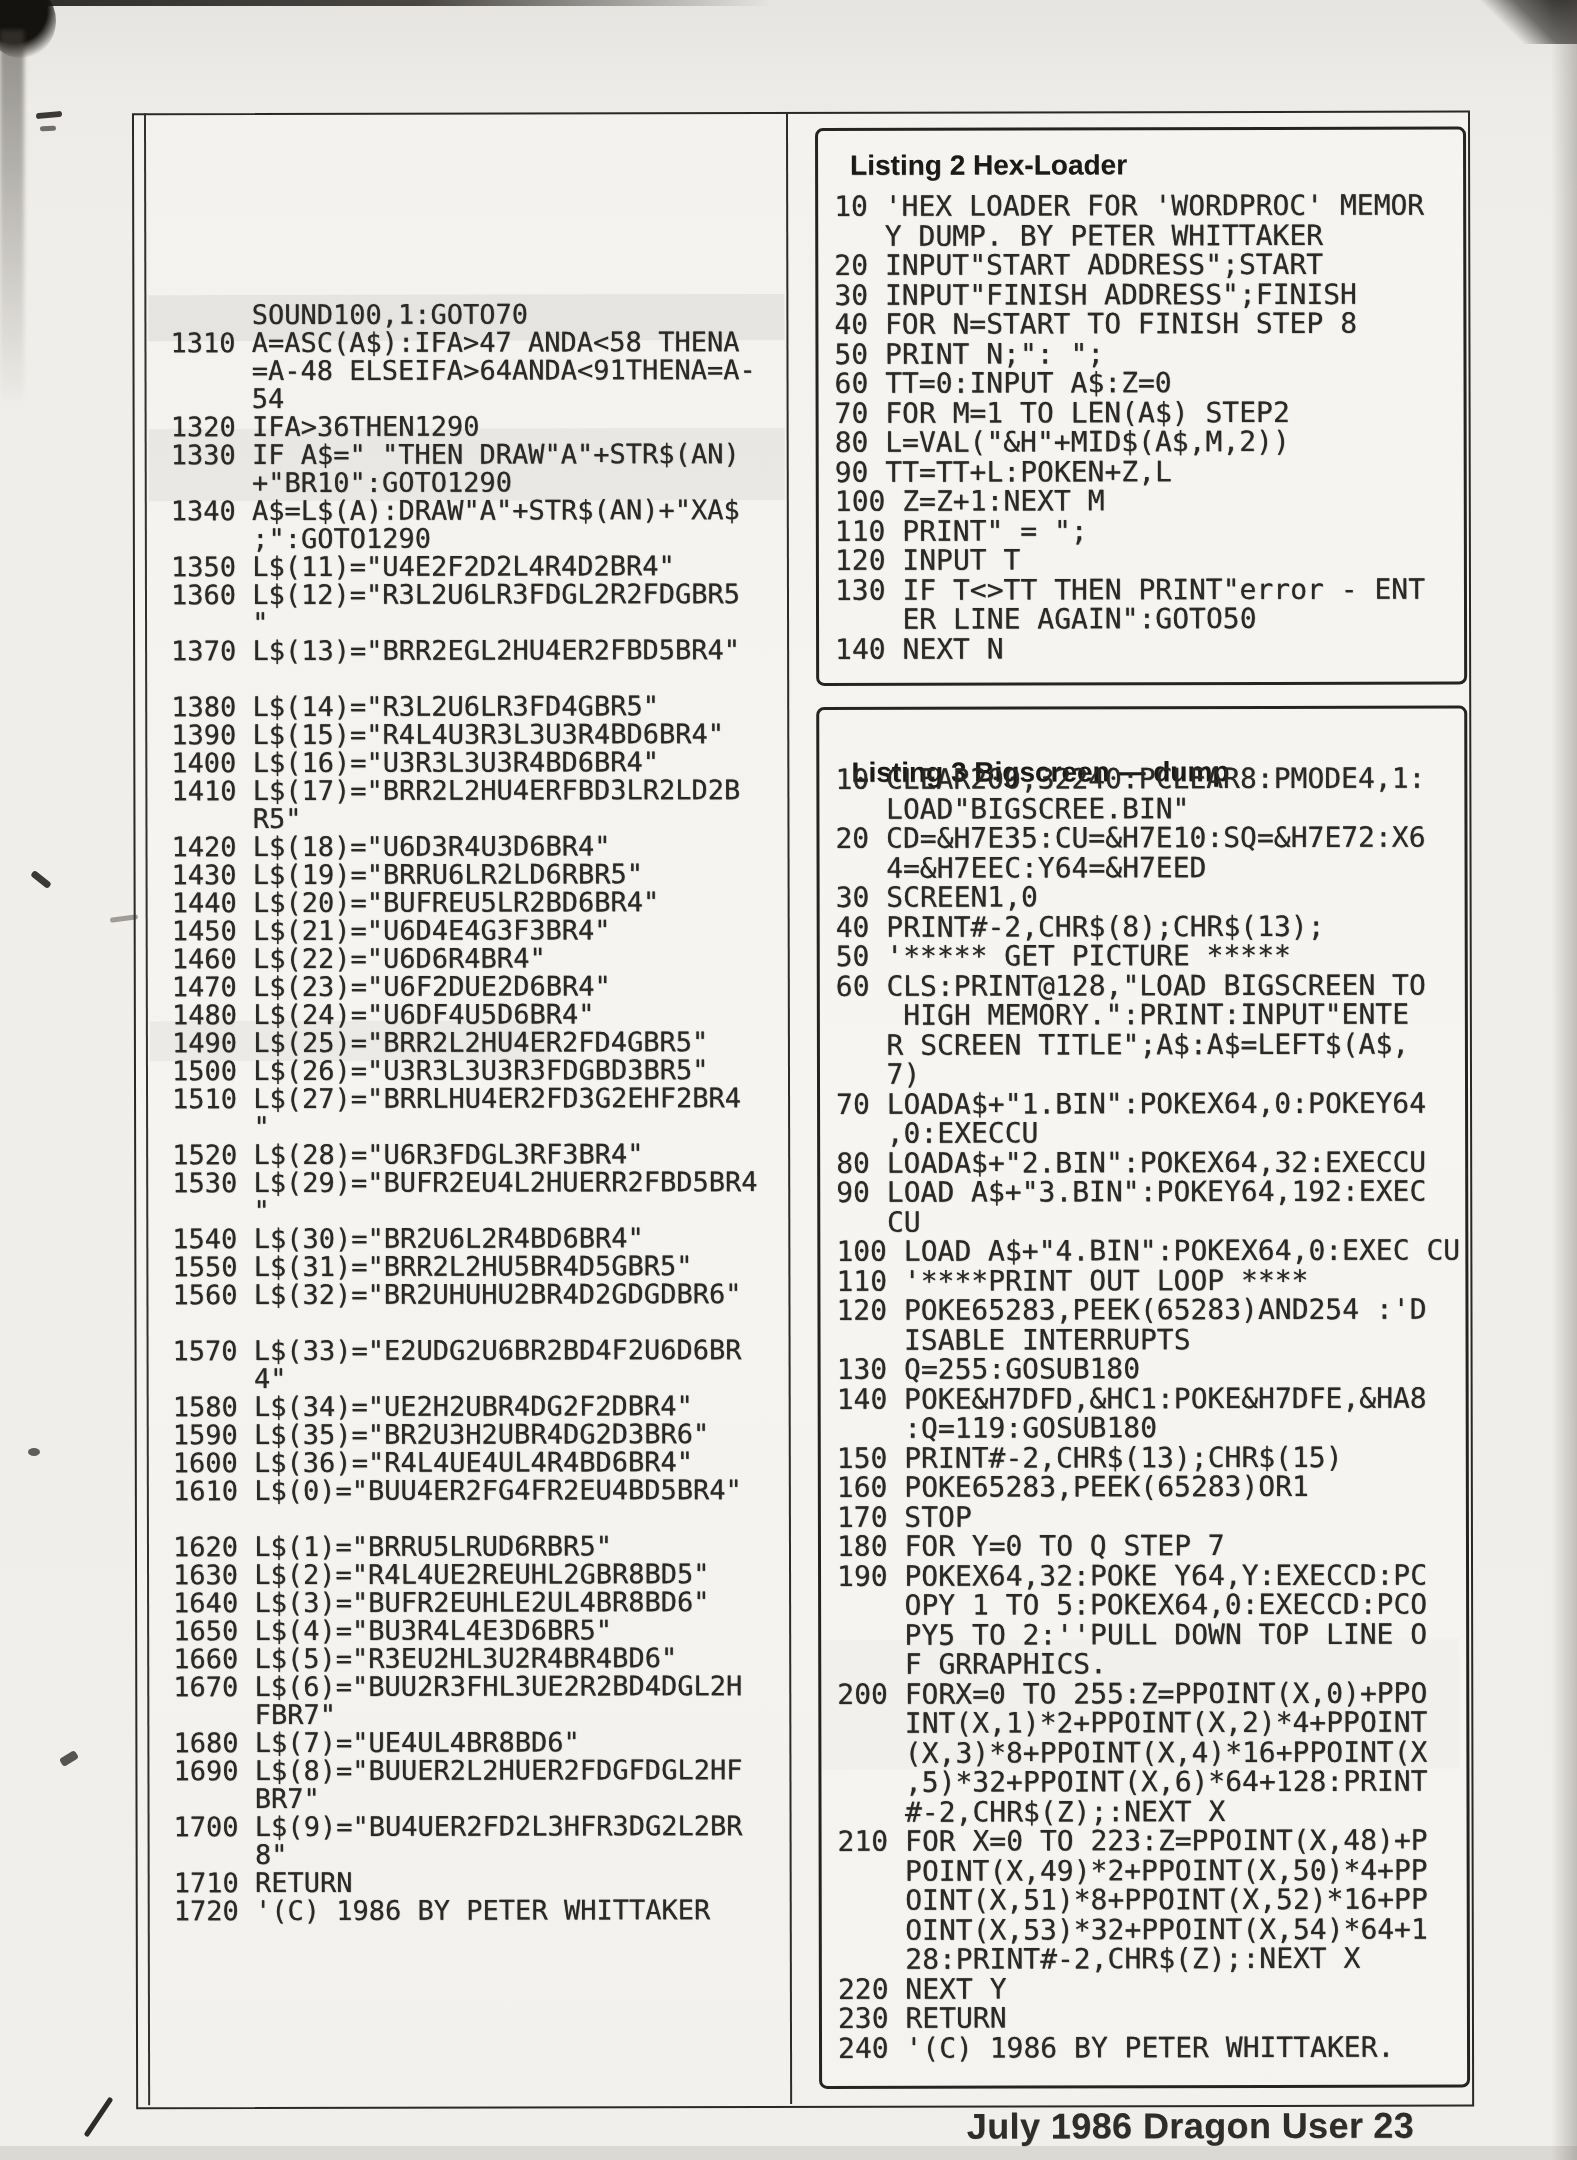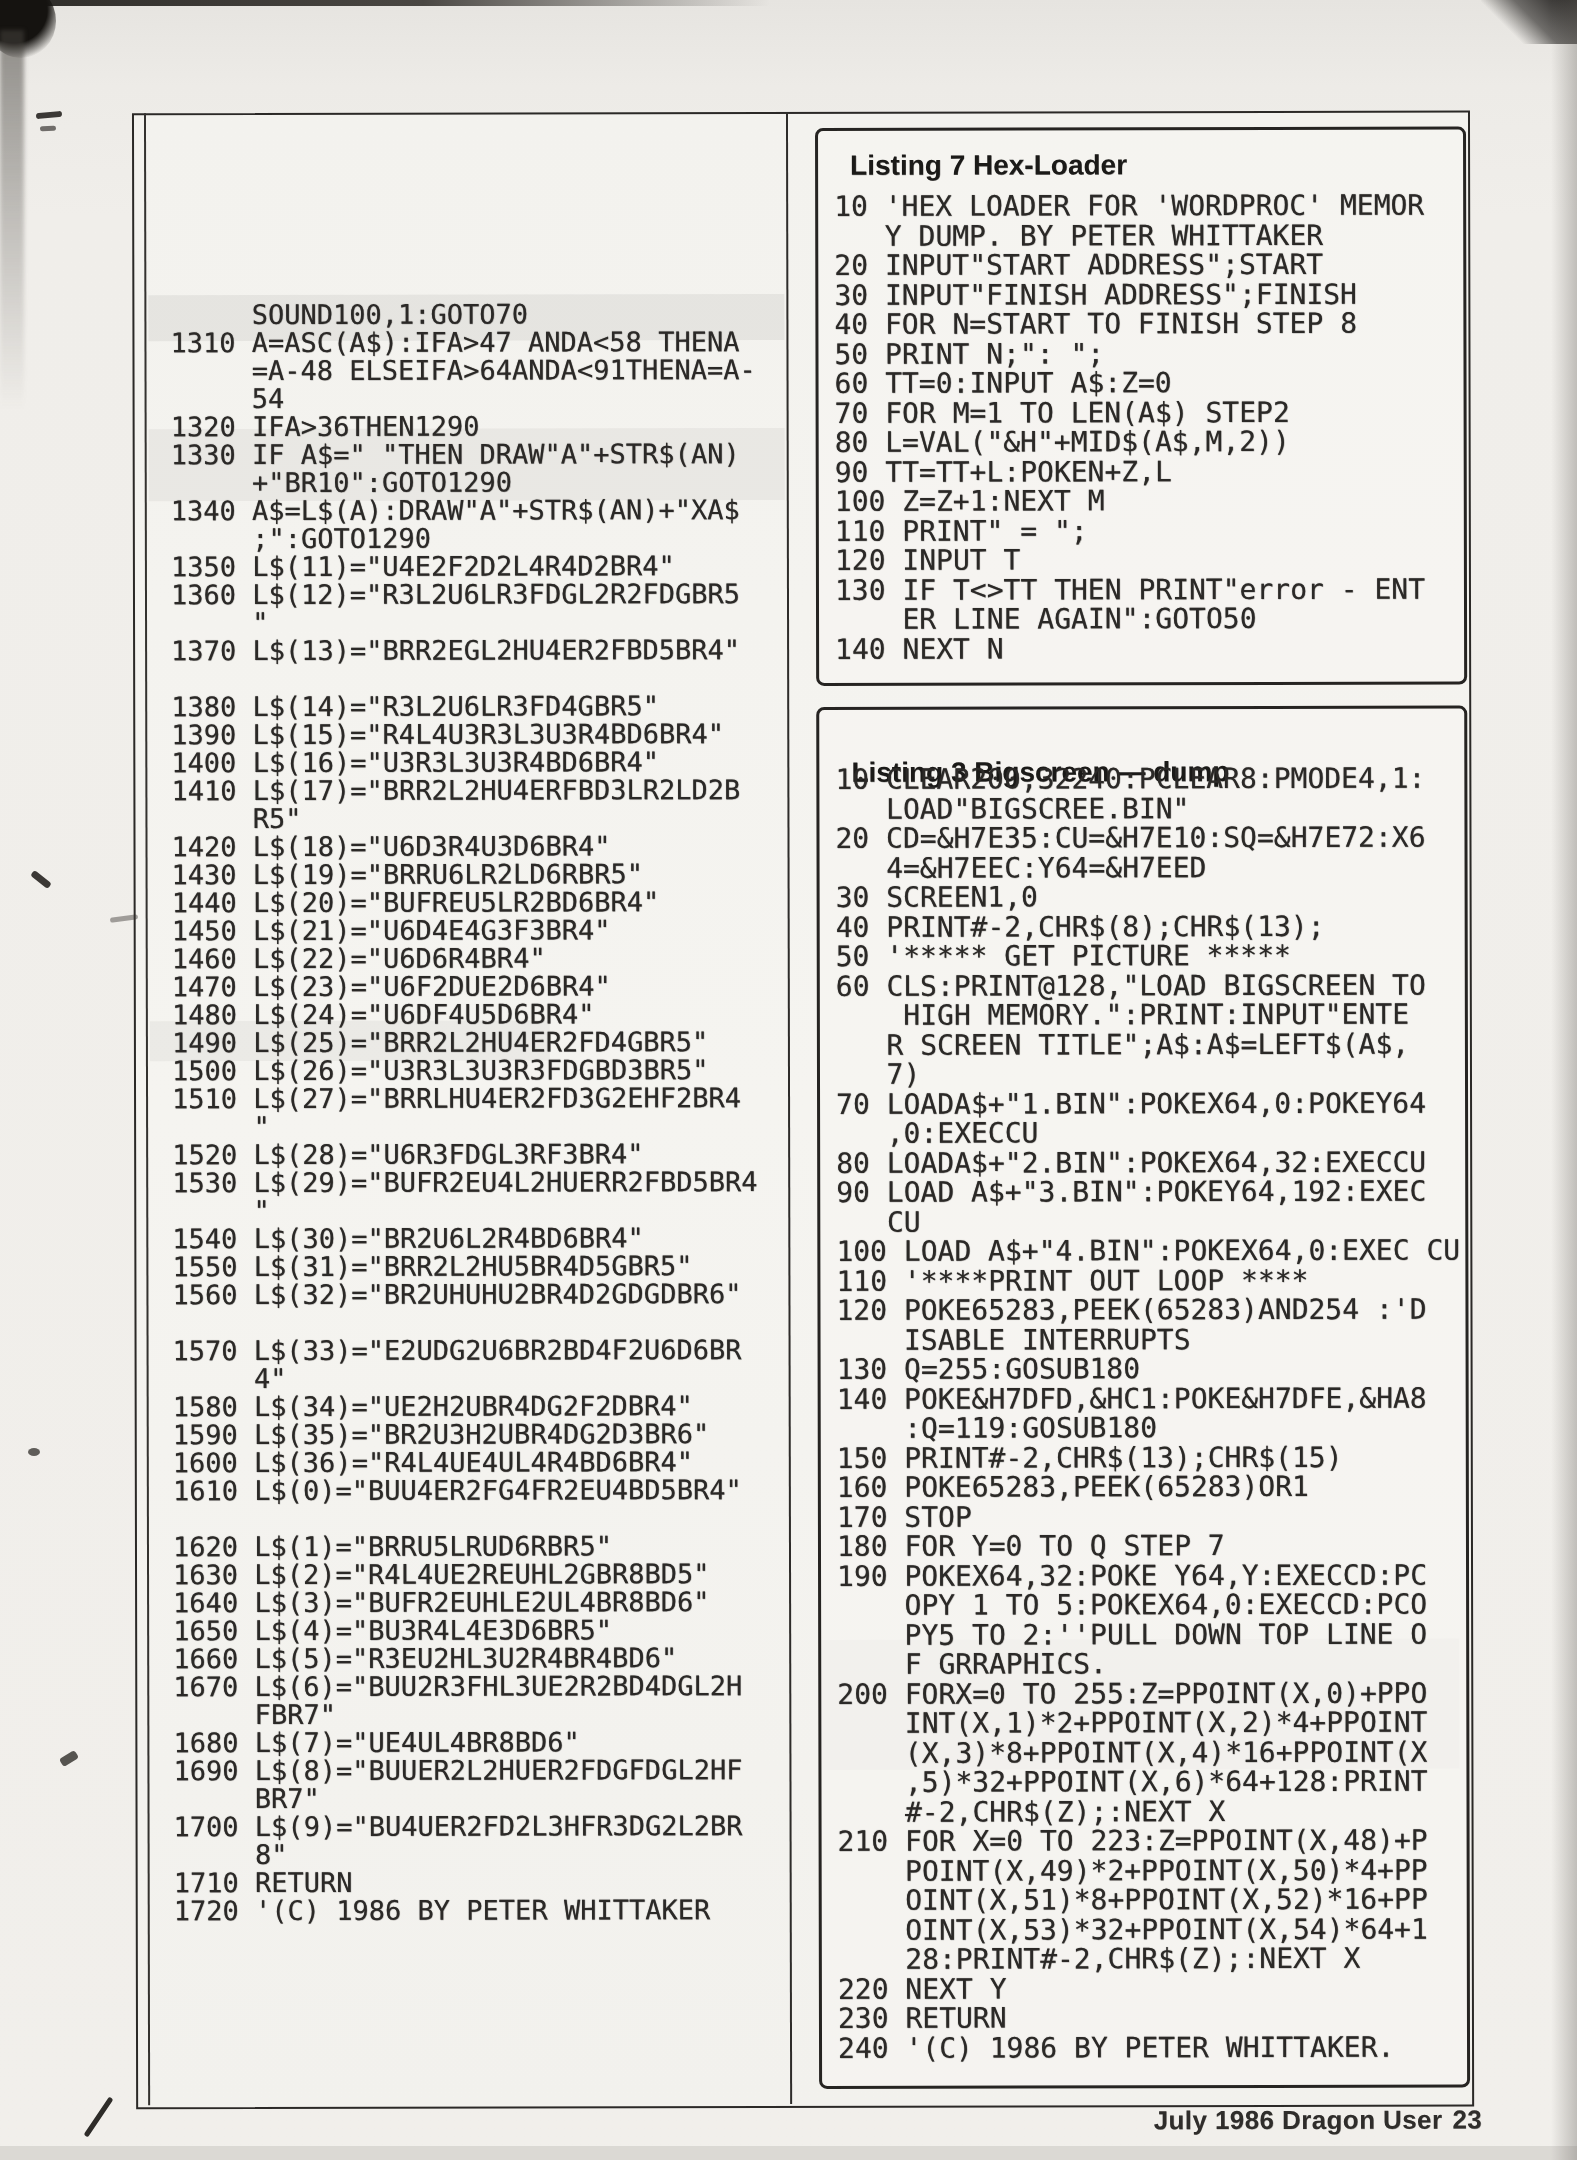--- a/index.html
+++ b/index.html
@@ -44,22 +44,22 @@
     font-family:"Liberation Sans",sans-serif;
     font-weight:bold;font-size:28px;color:#1b1a18;
     text-shadow:.4px .4px 0 rgba(27,26,24,.4);
   }
   .t2{top:150px;}
   .t3{top:757px;}
   .right-code{left:836px;font-size:28px;line-height:29.5px;}
   .rc2{top:192px;}
   .rc3{top:765px;}
   .page-footer{
-    position:absolute;left:1012px;top:2106px;width:468px;
-    text-align:right;font-size:26px;font-weight:bold;color:#2f2d2b;
+    position:absolute;left:944px;top:2106px;width:468px;
+    text-align:right;font-size:36px;font-weight:bold;color:#2f2d2b;
     letter-spacing:.4px;
     text-shadow:.4px .4px 0 rgba(47,45,43,.35);
   }
   .page-footer span{margin-left:10px;}
   
   .art{position:absolute;}
   .art-topline{left:0;top:0;width:770px;height:6px;
     background:linear-gradient(90deg,#2e2c29 0%,#4a4743 55%,rgba(74,71,67,0) 100%);}
   .art-topleft-blob{left:-14px;top:-16px;width:70px;height:74px;border-radius:50%;
     background:radial-gradient(circle at 40% 35%,#151310 0 52%,rgba(21,19,16,0) 78%);}
@@ -153,21 +153,21 @@
      FBR7"
 1680 L$(7)="UE4UL4BR8BD6"
 1690 L$(8)="BUUER2L2HUER2FDGFDGL2HF
      BR7"
 1700 L$(9)="BU4UER2FD2L3HFR3DG2L2BR
      8"
 1710 RETURN
 1720 '(C) 1986 BY PETER WHITTAKER</pre>
 
     <div class="listing-box box2"></div>
-    <div class="listing-title t2">Listing 7 Hex-Loader</div>
+    <div class="listing-title t2">Listing 2 Hex-Loader</div>
     <pre class="code right-code rc2">10 'HEX LOADER FOR 'WORDPROC' MEMOR
    Y DUMP. BY PETER WHITTAKER
 20 INPUT"START ADDRESS";START
 30 INPUT"FINISH ADDRESS";FINISH
 40 FOR N=START TO FINISH STEP 8
 50 PRINT N;": ";
 60 TT=0:INPUT A$:Z=0
 70 FOR M=1 TO LEN(A$) STEP2
 80 L=VAL("&amp;H"+MID$(A$,M,2))
 90 TT=TT+L:POKEN+Z,L

